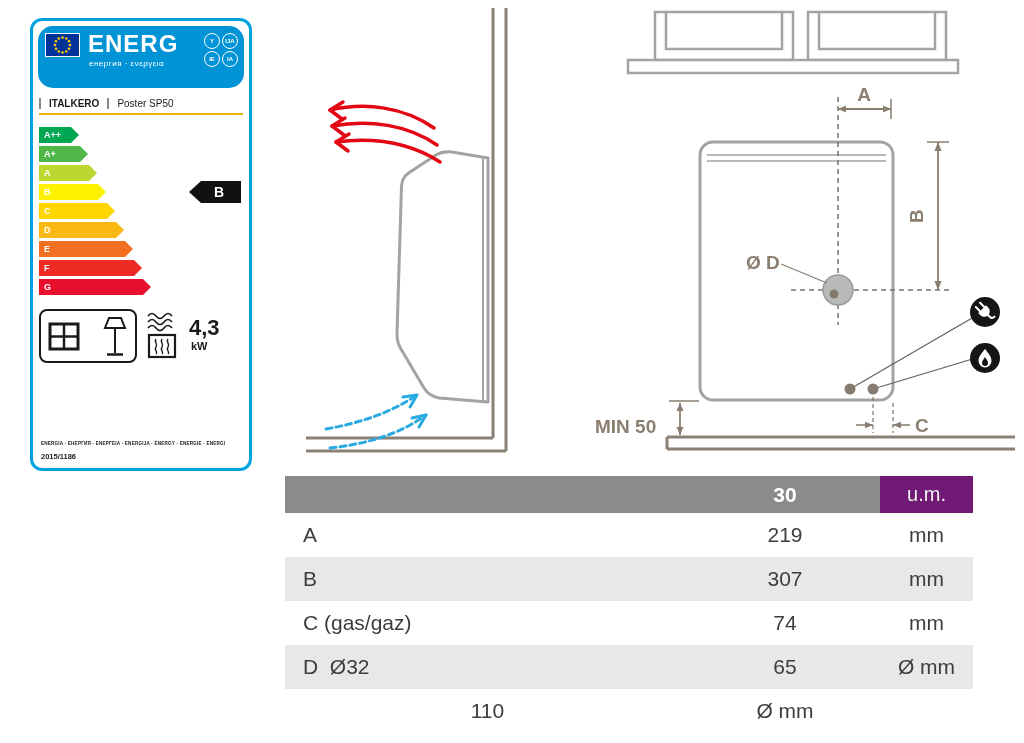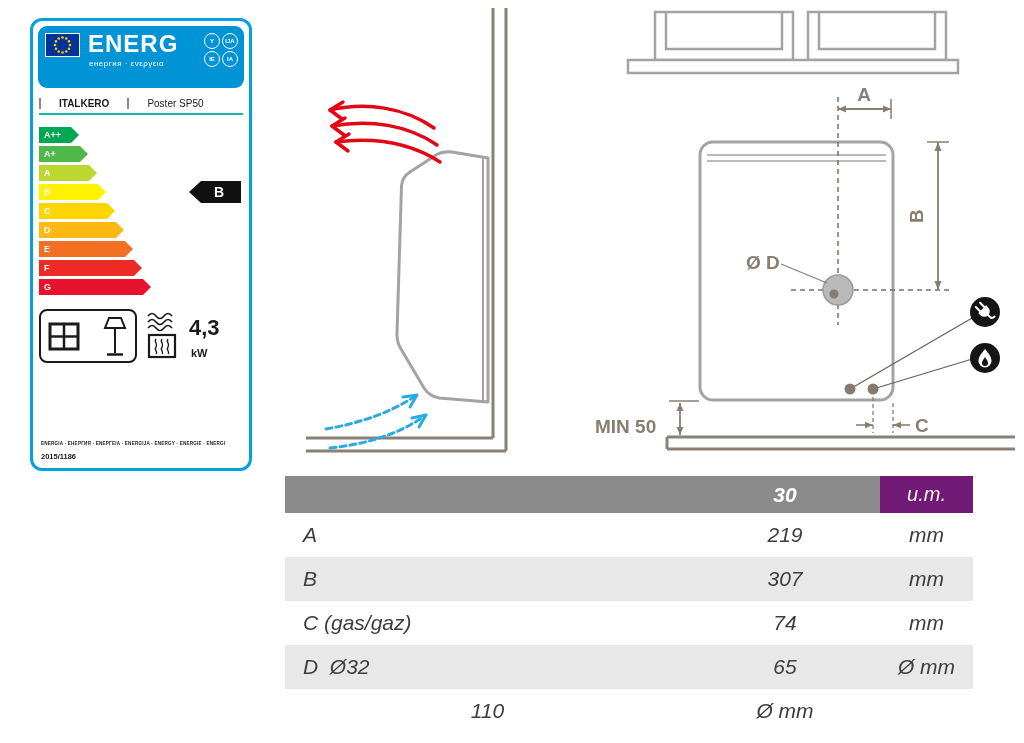--- a/index.html
+++ b/index.html
@@ -3,32 +3,32 @@
 <meta charset="utf-8">
 <style>
   * { margin:0; padding:0; box-sizing:border-box; }
   body { background:#ffffff; font-family:"Liberation Sans", sans-serif; }
   .page { position:relative; width:1024px; height:743px; background:#fff; overflow:hidden; }
 
   
   .label { position:absolute; left:30px; top:18px; width:222px; height:453px;
            border:3px solid #00a3e0; border-radius:12px; background:#fff; }
   .label-header { position:absolute; left:5px; top:5px; right:5px; height:62px;
-                  background:#0093d6; border-radius:9px; }
+                  background:#0093d6; border-radius:15px; }
   .eu-flag { position:absolute; left:7px; top:7px; }
   .energ-title { position:absolute; left:50px; top:4px; color:#fff; font-weight:bold;
                  font-size:24px; letter-spacing:1px; }
   .energ-sub { position:absolute; left:51px; top:33px; color:#fff; font-size:8px; letter-spacing:0.5px; }
   .badges { position:absolute; right:6px; top:7px; display:grid;
             grid-template-columns:16px 16px; grid-gap:2px; }
   .badge { width:16px; height:16px; border:1px solid #fff; border-radius:50%;
            color:#fff; font-size:6px; font-weight:bold; display:flex;
            align-items:center; justify-content:center; }
   .label-brand { position:absolute; left:6px; top:73px; right:6px; height:21px;
-                 border-bottom:2px solid #14b8a6; display:flex; align-items:center; gap:18px; }
+                 border-bottom:2px solid #eab308; display:flex; align-items:center; gap:8px; }
   .brand-tick { width:2px; height:11px; background:#8a8a8a; }
   .brand-name { font-size:10px; font-weight:bold; color:#1a1a1a; }
   .brand-model { font-size:10px; color:#1a1a1a; }
 
   .en-arrows { position:absolute; left:6px; top:106px; }
   .en-arrow { height:16px; margin-bottom:3px; display:flex; align-items:center;
               padding-left:5px; color:#fff; font-size:9px; font-weight:bold;
               clip-path:polygon(0 0, calc(100% - 8px) 0, 100% 50%, calc(100% - 8px) 100%, 0 100%); }
   .en-arrow:nth-child(1){width:40px}  .en-arrow:nth-child(2){width:49px}
   .en-arrow:nth-child(3){width:58px}  .en-arrow:nth-child(4){width:67px}
@@ -42,34 +42,34 @@
            clip-path:polygon(0 50%, 12px 0, 100% 0, 100% 100%, 12px 100%); }
 
   .label-icons { position:absolute; left:6px; top:288px; right:6px; height:58px;padding-left:16px; }
   .room-box { position:absolute; left:0; top:0; width:98px; height:54px;
               border:2.5px solid #1a1a1a; border-radius:8px; }
   .win-icon { position:absolute; left:7px; top:11px; }
   .lamp-icon { position:absolute; left:62px; top:5px; }
   .heat-icon { position:absolute; left:106px; top:2px; }
   .power { position:absolute; left:150px; top:8px; color:#1a1a1a; }
   .power-val { font-size:22px; font-weight:bold; line-height:22px; }
-  .power-unit { font-size:11px; font-weight:bold; margin-top:8px; margin-left:2px; }
+  .power-unit { font-size:11px; font-weight:bold; margin-top:1px; margin-left:2px; }
 
   .label-footer { position:absolute; left:8px; bottom:22px; right:6px;
                   font-size:4.6px; font-weight:bold; color:#1a1a1a; letter-spacing:0.2px; }
   .label-reg { position:absolute; left:8px; bottom:7px; font-size:7.5px;
                font-weight:bold; color:#1a1a1a; }
 
   
   .airflow-svg { position:absolute; left:300px; top:8px; }
   .dim-svg { position:absolute; left:583px; top:5px; }
   .dim-text { font-family:"Liberation Sans", sans-serif; font-size:19px; font-weight:bold; fill:#8a7e71; }
 
   
-  .spec-table { position:absolute; left:285px; top:476px; width:688px;font-style:italic; }
+  .spec-table { position:absolute; left:285px; top:476px; width:688px; }
   .t-row { display:grid; grid-template-columns:405px 190px 93px; height:44px; align-items:center;
            color:#3d3d3d; font-size:21px; }
   .t-head { height:37px; background:#8b8b8b; }
   .t-head .c-unit { background:#701a75; height:100%; display:flex; align-items:center; justify-content:center; }
   .t-row.striped { background:#e8e8e8; }
   .c-name { padding-left:18px; text-align:left; }
   .c-val { text-align:center; }
   .c-unit { text-align:center; }
   .t-head .c-val { color:#fff; font-weight:bold; font-size:21px; }
   .t-head .c-unit { color:#f2f2f2; font-size:20px; }

